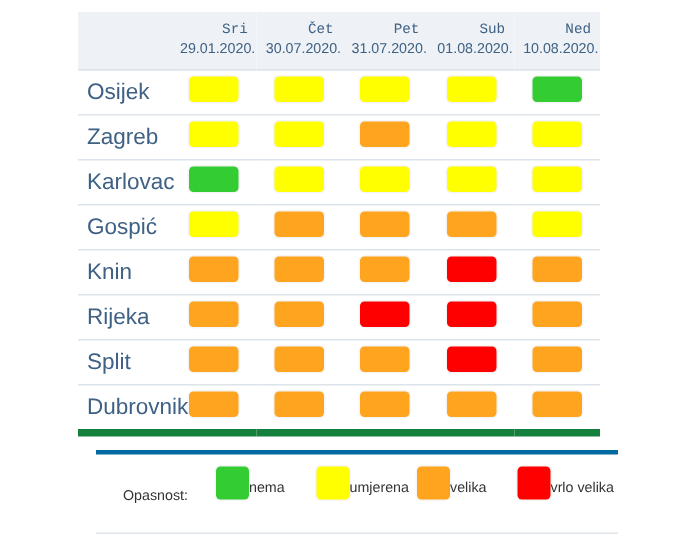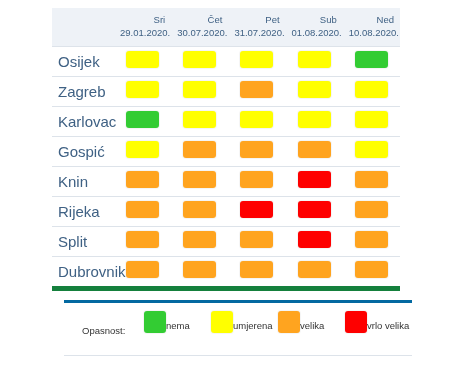--- a/index.html
+++ b/index.html
@@ -49,21 +49,21 @@
     text-align: right;
     font-weight: normal;
     font-size: 9.5px;
     line-height: 12.5px;
     color: #3f6184;
     border: none;
   }
   thead th.city-head {
     background: #eef2f7;
   }
-  .day-name { display: block; }
+  .day-name { display: block; font-family: Liberation Mono, monospace; }
   .day-date { display: block; }
 
   
   tbody tr.data-row {
     border-top: 1px solid #dde3ea;
   }
   tbody tr.data-row:last-child {
     border-bottom: 5px solid #15803d;
   }
   tbody td {

